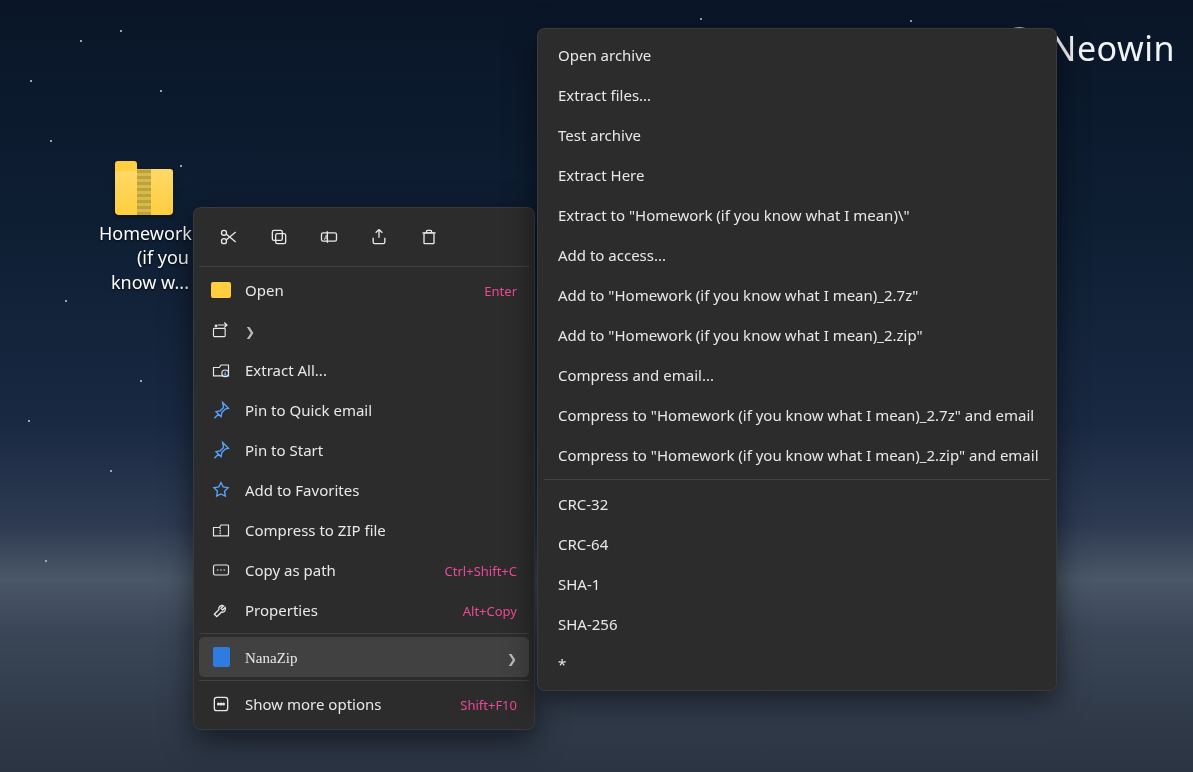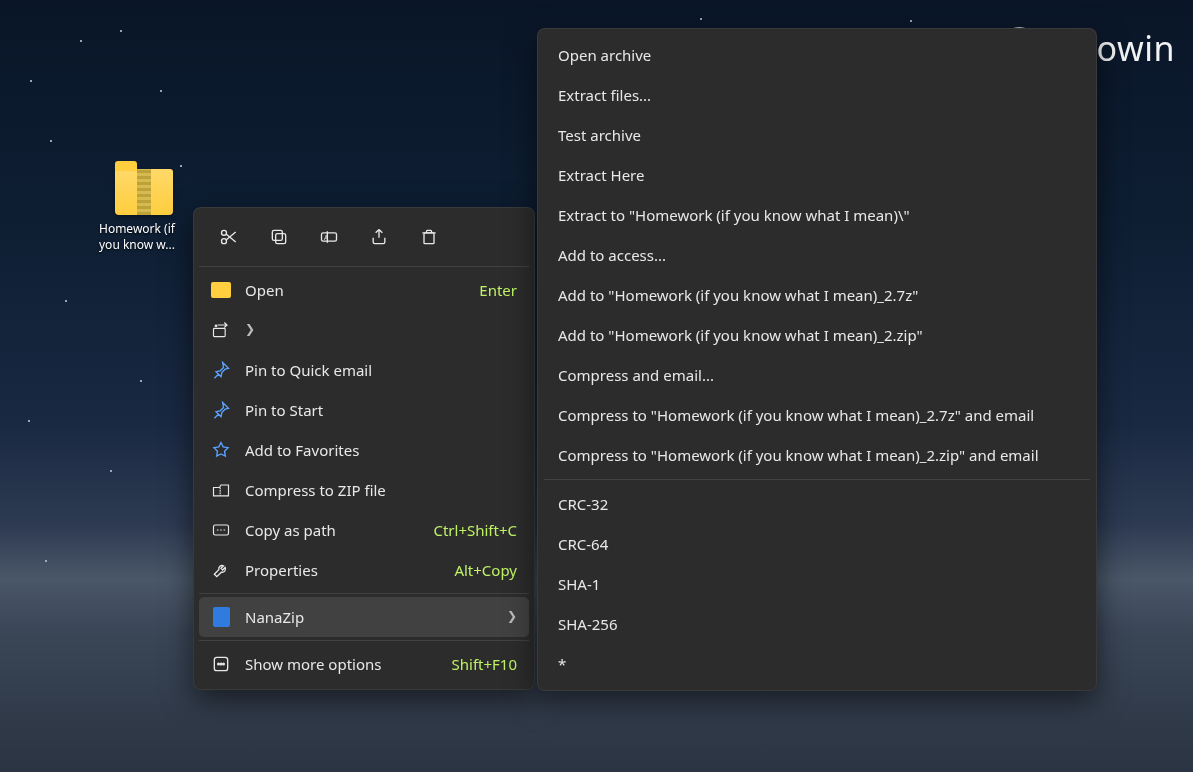--- a/index.html
+++ b/index.html
@@ -38,21 +38,21 @@
     .folder-zip::before{
       content:"";position:absolute;left:0;top:-8px;width:22px;height:10px;
       background:#ffcf3f;border-radius:3px 3px 0 0;
     }
     .folder-zipper{
       position:absolute;left:50%;top:0;transform:translateX(-50%);
       width:14px;height:46px;
       background:repeating-linear-gradient(0deg,#bda23a 0 3px,#d6ba50 3px 6px);
     }
     .desktop-label{
-      color:#fff;font-size:12px;text-align:left;line-height:1.35;
+      color:#fff;font-size:18px;text-align:right;line-height:1.35;
       text-shadow:0 1px 2px rgba(0,0,0,.8);width:90px;
     }
 
     
     .watermark{
       position:absolute;right:18px;top:25px;
       display:flex;align-items:center;gap:10px;color:#fff;
       font-size:34px;font-weight:400;letter-spacing:.5px;
       opacity:.95;
     }
@@ -68,39 +68,39 @@
     .ctx-toolbar{
       display:flex;gap:14px;padding:8px 6px 10px 12px;
       align-items:center;
     }
     .ctx-toolbar .tb-btn{
       width:36px;height:32px;display:flex;align-items:center;justify-content:center;
       border-radius:5px;cursor:pointer;color:#e8e8e8;
     }
     .ctx-sep{height:1px;background:rgba(255,255,255,.10);margin:3px 0;}
     .ctx-item{
-      display:flex;align-items:flex-start;gap:14px;
+      display:flex;align-items:flex-end;gap:14px;
       padding:10px 12px;border-radius:5px;cursor:pointer;
       font-size:15px;
     }
-    .ctx-item:hover,.ctx-item.hover{background:rgba(255,255,255,.10);}
+    .ctx-item:hover,.ctx-item.hover{background:rgba(255,255,255,.10);font-family:Liberation Serif, serif;}
     .ctx-icon{width:20px;height:20px;display:flex;align-items:center;justify-content:center;flex:0 0 20px;}
     .ctx-label{flex:1;white-space:nowrap;}
-    .ctx-accel{font-size:15px;color:#bef264;white-space:nowrap;}
+    .ctx-accel{font-size:13px;color:#ec4899;white-space:nowrap;}
     .ctx-chevron{color:#bbb;font-size:12px;}
     .nanazip-icon{
       width:17px;height:20px;background:#2f7be0;border-radius:2px;position:relative;
     }
     .folder-mini{
       width:20px;height:16px;background:#ffcf3f;border-radius:2px;position:relative;
     }
 
     
     .submenu{
-      position:absolute;left:537px;top:28px;width:560px;
+      position:absolute;left:537px;top:28px;width:520px;
       background:#2c2c2c;border:1px solid rgba(255,255,255,.07);
       border-radius:8px;box-shadow:0 10px 30px rgba(0,0,0,.55);
       padding:6px;
     }
     .sm-item{
       padding:10px 14px;border-radius:5px;cursor:pointer;
       font-size:15px;white-space:nowrap;
     }
     .sm-sep{height:1px;background:rgba(255,255,255,.10);margin:4px 0;}
 
@@ -193,20 +193,30 @@
     <span class="ctx-icon">
       <svg width="20" height="20" viewBox="0 0 24 24" fill="none" stroke="#e8e8e8" stroke-width="1.4">
           <rect x="3" y="10" width="14" height="10" rx="1"></rect>
           <path d="M8 6h11l-3-3M19 6l-3 3"></path>
           <circle cx="6" cy="7" r="1" fill="#e8e8e8"></circle>
         </svg>
     </span>
     <span class="ctx-chevron">❯</span>
   </div>
 
+  <div class="ctx-item">
+    <span class="ctx-icon">
+      <svg width="20" height="20" viewBox="0 0 24 24" fill="none" stroke="#e8e8e8" stroke-width="1.4">
+          <path d="M3 9h7l2-3h9v13H3z"></path>
+          <circle cx="17" cy="16" r="4" fill="#2c2c2c"></circle>
+          <path d="M17 14v4M15 18h4" stroke="#6fb2ff"></path>
+        </svg>
+    </span>
+    <span class="ctx-label">Extract All...</span>
+  </div>
 
   <div class="ctx-item">
     <span class="ctx-icon">
       <svg width="20" height="20" viewBox="0 0 24 24" fill="none" stroke="#5aa3ff" stroke-width="1.6">
           <path d="M14 3l7 7-4 1-4 4-1 5-3-3-5 5 5-5-3-3 5-1 4-4z"></path>
         </svg>
     </span>
     <span class="ctx-label">Pin to Quick email</span>
   </div>
 

